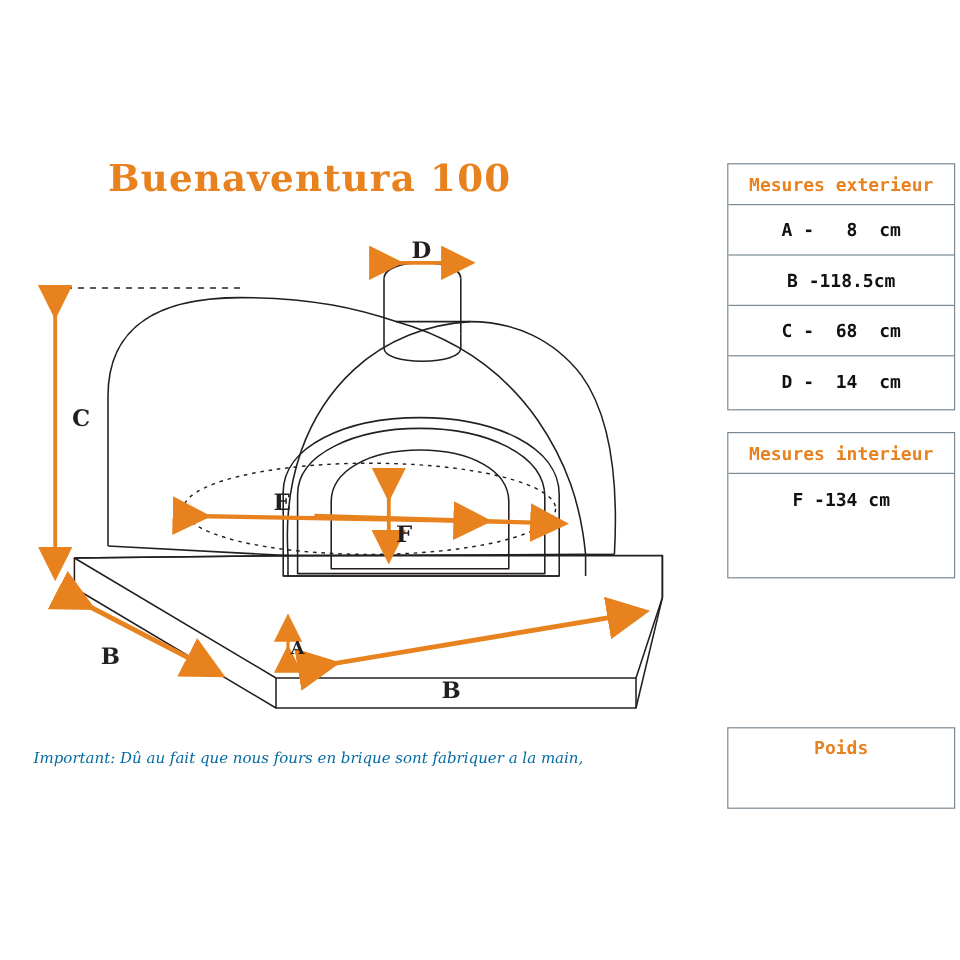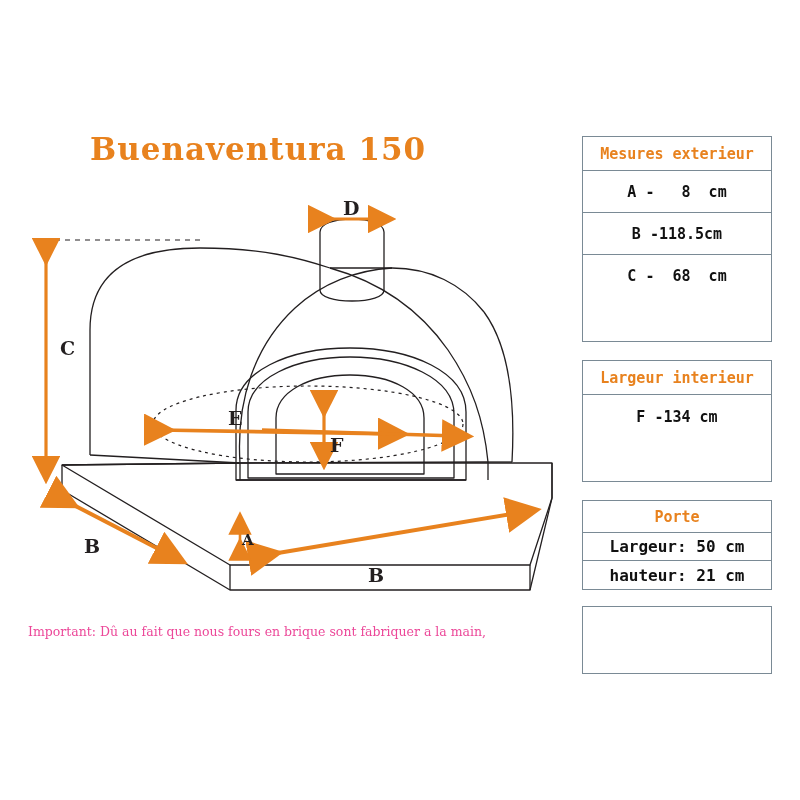--- a/index.html
+++ b/index.html
@@ -38,31 +38,33 @@
     height: 800px;
   }
 
   
   #note {
     position: absolute;
     left: 28px;
     top: 622px;
     width: 520px;
     font-family: "DejaVu Serif", serif;
+    font-style: italic;
     font-size: 12.5px;
     line-height: 1.55;
-    color: #ec4899;
+    color: #0369a1;
   }
 
   
   .table-block {
     position: absolute;
     border: 1.5px solid #7a8a95;
     box-sizing: border-box;
     background: #ffffff;
+    margin-left: 24px;
   }
   .trow {
     display: flex;
     align-items: center;
     justify-content: center;
     box-sizing: border-box;
     border-bottom: 1.2px solid #7a8a95;
     white-space: pre;
   }
   .trow:last-child { border-bottom: none; }
@@ -104,21 +106,21 @@
   
   #tbl-poids { left: 582px; top: 606px; width: 190px; height: 68px; }
   #tbl-poids .thead { height: 32px; }
   #tbl-poids .trow.data { height: 34px; }
 </style>
 </head>
 <body>
 
 <div id="page">
 
-  <div id="title">Buenaventura 150</div>
+  <div id="title">Buenaventura 100</div>
 
   <svg id="drawing" viewBox="0 0 800 800">
     <defs>
       <marker id="arw" markerWidth="9" markerHeight="9" refX="4.5" refY="4.5" orient="auto">
         <path d="M0,0 L9,4.5 L0,9 z" fill="#E8821E"></path>
       </marker>
     </defs>
 
     <g stroke="#231f20" fill="none" stroke-width="1.3" stroke-linejoin="round">
 
@@ -194,29 +196,26 @@
 
   <div id="note">
     <div>Important: Dû au fait que nous fours en brique sont fabriquer a la main,</div>
   </div>
 
   <div class="table-block" id="tbl-ext">
     <div class="trow thead">Mesures exterieur</div>
     <div class="trow data tcell">A -   8  cm</div>
     <div class="trow data tcell">B -118.5cm</div>
     <div class="trow data tcell">C -  68  cm</div>
+    <div class="trow data tcell">D -  14  cm</div>
   </div>
 
   <div class="table-block" id="tbl-int">
-    <div class="trow thead">Largeur interieur</div>
+    <div class="trow thead">Mesures interieur</div>
     <div class="trow data tcell">F -134 cm</div>
   </div>
 
-  <div class="table-block" id="tbl-porte">
-    <div class="trow thead">Porte</div>
-    <div class="trow data tcell-sm">Largeur: 50 cm</div>
-    <div class="trow data tcell-sm">hauteur: 21 cm</div>
-  </div>
 
   <div class="table-block" id="tbl-poids">
+    <div class="trow thead">Poids</div>
   </div>
 
 </div>
 
 </body></html>

